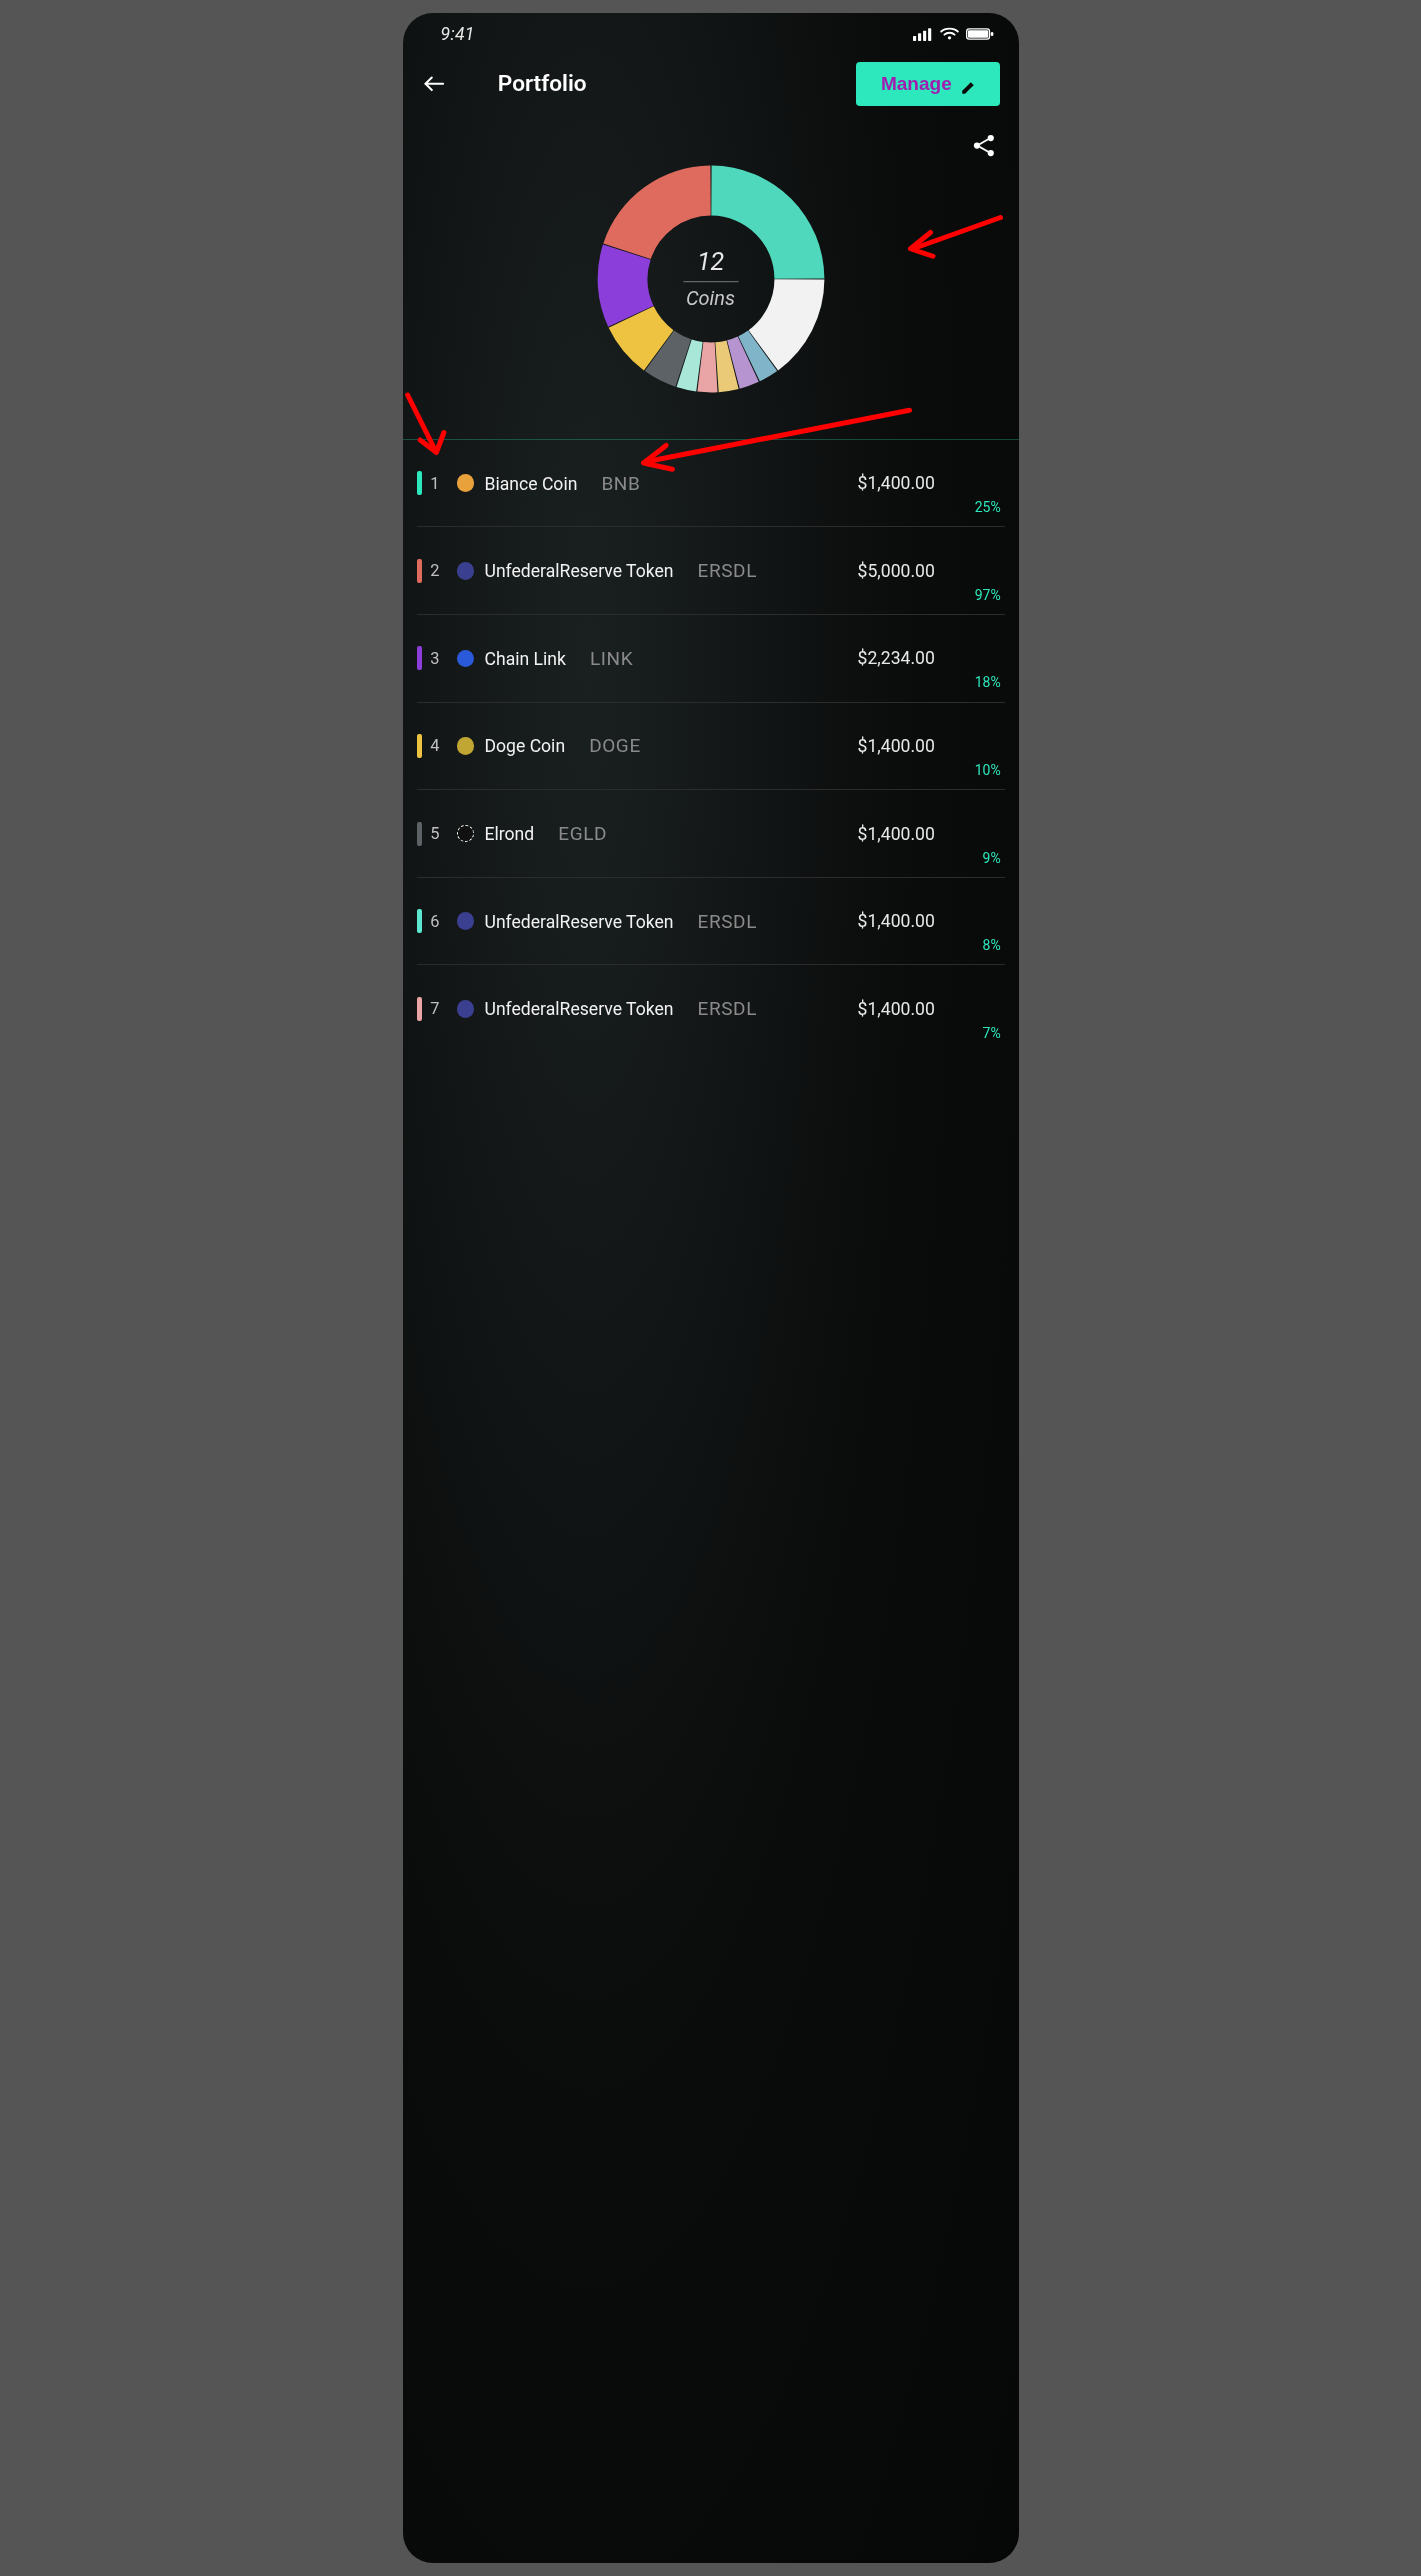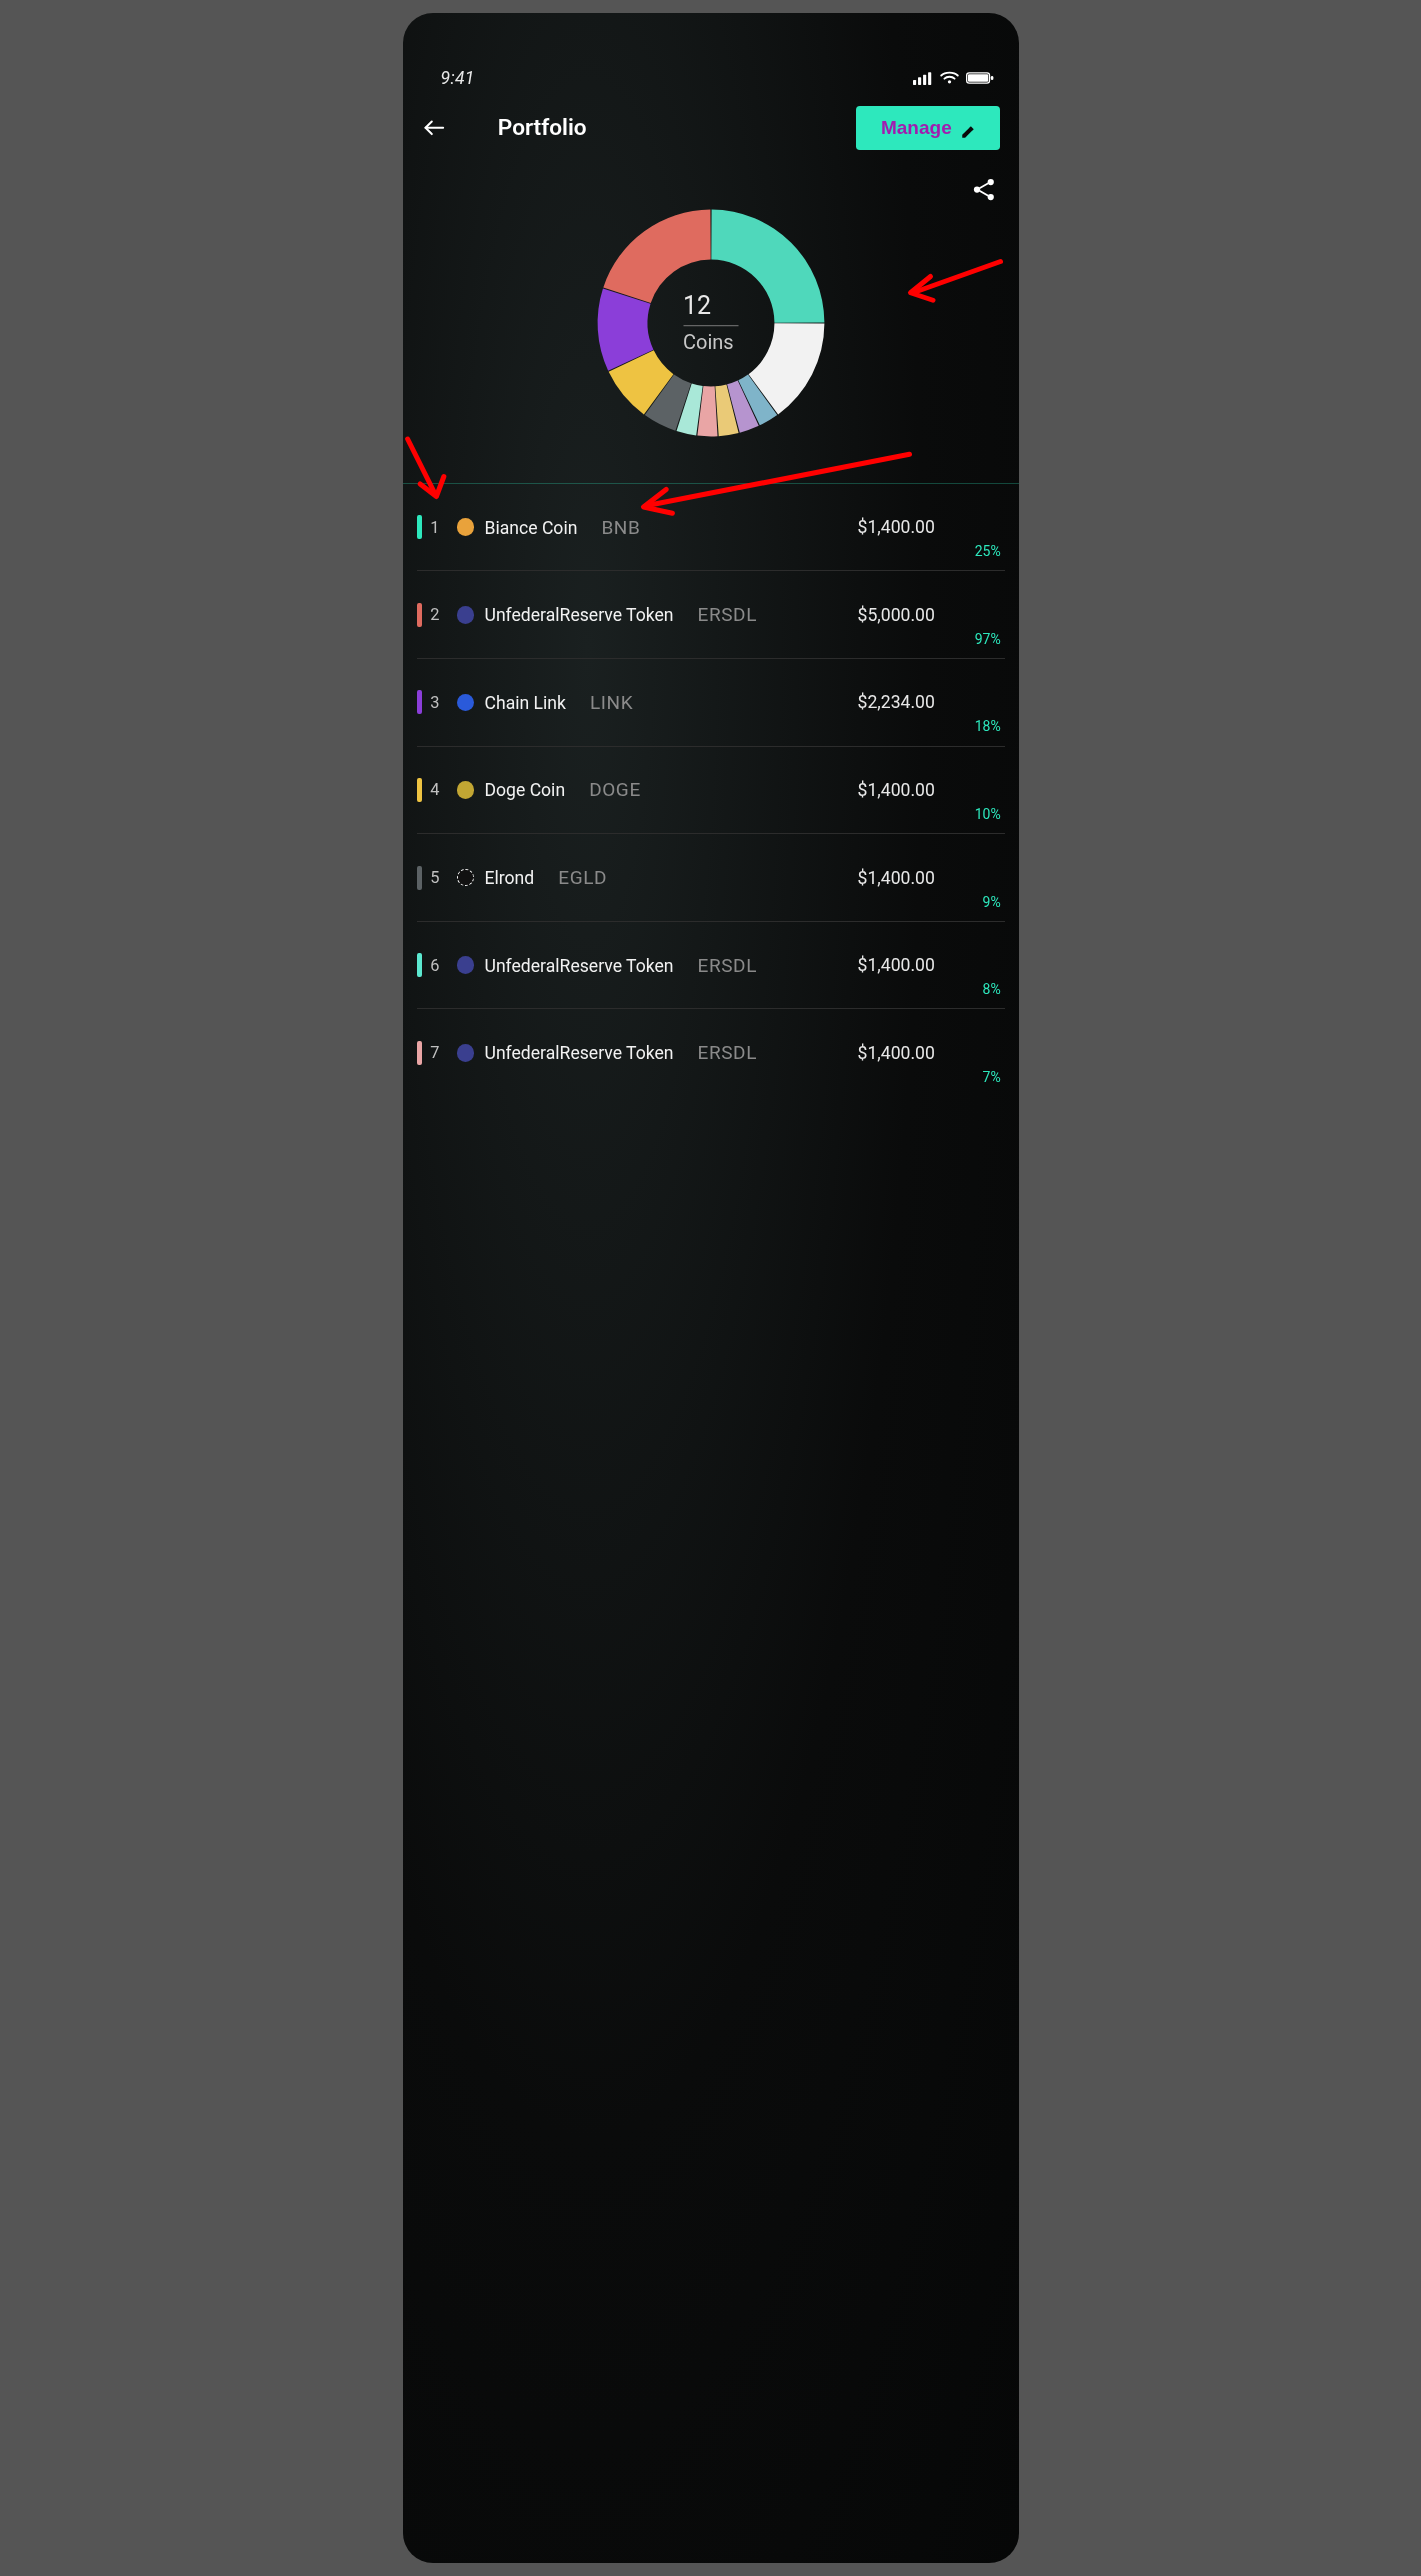--- a/index.html
+++ b/index.html
@@ -20,21 +20,20 @@
     padding: 0 0 6.3px 0;
   }
 
   
   .status-bar {
     display: flex;
     justify-content: space-between;
     align-items: center;
     padding: 11.3px 25px 3.8px 38px;
     color: #e8e8e8;
-    margin-top: 44px;
   }
   .status-time {
     font-size: 17.6px;
     font-style: italic;
     letter-spacing: 0.3px;
   }
   .status-icons { display: flex; gap: 6.3px; align-items: center; }
   .signal svg, .wifi svg, .battery svg { display:block; }
 
   
@@ -112,21 +111,23 @@
   }
   .share-btn svg { display:block; }
   .donut-wrap {
     position: relative;
     width: 270px; height: 270px;
   }
   .donut-center {
     position: absolute;
     top: 50%; left: 50%;
     transform: translate(-50%, -50%);
+    text-align: center;
     color: #e8e8e8;
+    font-style: italic;
   }
   .donut-count { font-size: 25px; }
   .donut-divider {
     width: 55px; height: 0.6px; background: #7a7a7a; margin: 5px auto;
   }
   .donut-label { font-size: 20px; color: #c8c8c8; }
 
   
   .red-arrow { position: absolute; pointer-events: none; }
   .red-arrow svg { display:block; }

